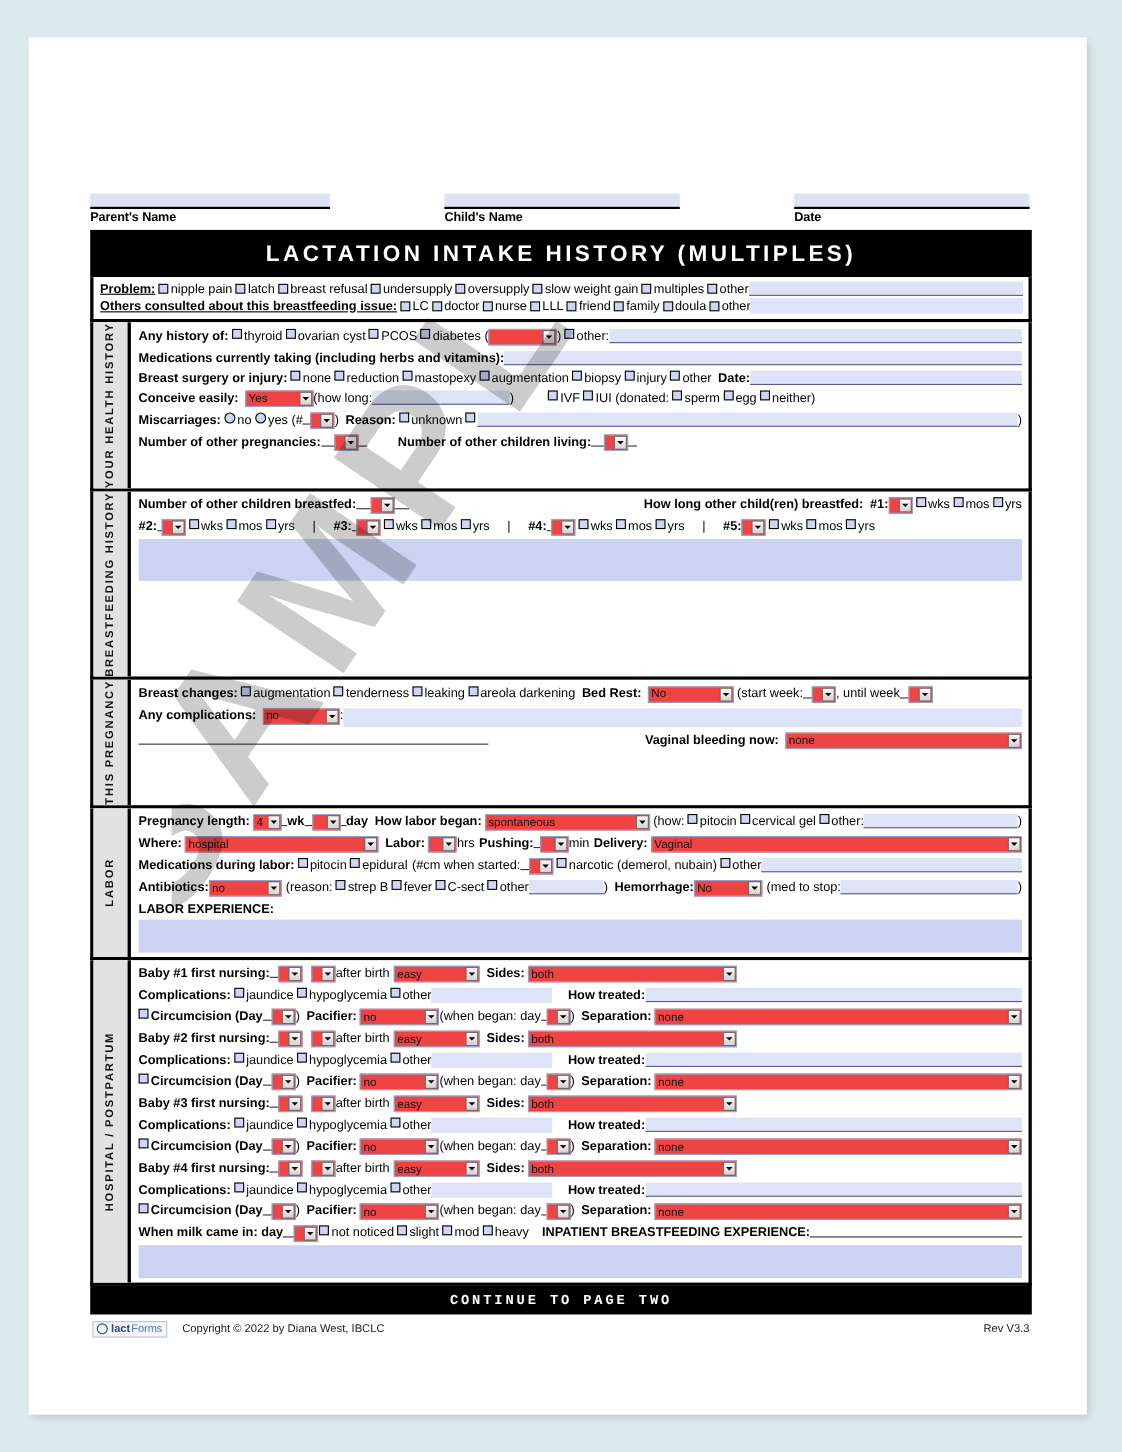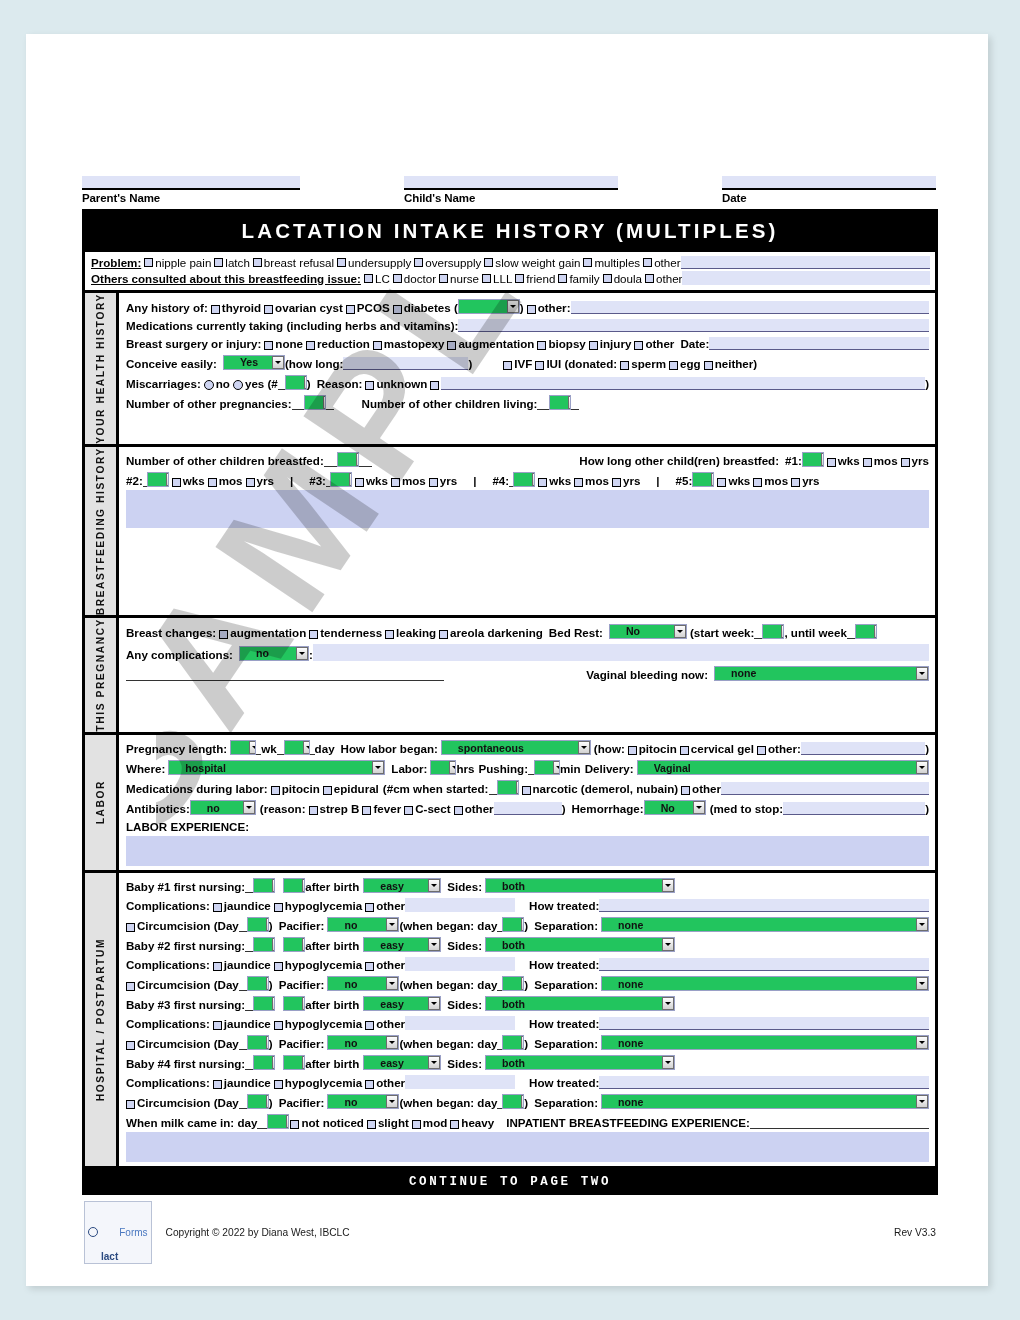--- a/index.html
+++ b/index.html
@@ -70,22 +70,22 @@
   }
 
   
   .fill { background:#dfe3f7; border-bottom:1px solid #5a5a8a; height:13px; display:inline-block; vertical-align:-2px; }
   .fillNB { background:#dfe3f7; height:14px; display:inline-block; vertical-align:-3px; }
   .uline { border-bottom:1px solid #333; display:inline-block; height:11px; }
 
   
   .dd {
     display:inline-flex; align-items:center; justify-content:space-between;
-    background:#22c55e; border:1px solid #9aa0c6;
-    height:15px; vertical-align:-3px; padding:0 0 0 16px;
+    background:#ef4444; border:1px solid #9aa0c6;
+    height:15px; vertical-align:-3px; padding:0 0 0 2px;
     font-size:10.6px; color:#111; overflow:hidden; flex:none;
   }
   .dd > .vv { overflow:hidden; white-space:nowrap; text-overflow:clip; }
   .dd .arw {
     width:12px; height:13px; flex:none; margin-left:2px;
     background:linear-gradient(#fdfdfd,#d2d2d2);
     border:1px solid #6d6d6d;
     display:flex; align-items:center; justify-content:center;
   }
   .dd .arw::after {
@@ -102,21 +102,21 @@
     width:34px; flex:none; background:#e2e2e2;
     border-right:3px solid #000;
     display:flex; align-items:center; justify-content:center;
   }
   .tab span {
     writing-mode:vertical-rl; transform:rotate(180deg);
     font-size:10.2px; font-weight:bold; letter-spacing:1.6px;
     text-align:center; line-height:13px; color:#111;
   }
   .body { flex:1; padding:3px 6px 4px 7px; }
-  .row { display:flex; align-items:flex-end; white-space:nowrap; padding:2.5px 0; font-size:11.6px;font-weight:bold; }
+  .row { display:flex; align-items:flex-start; white-space:nowrap; padding:2.5px 0; font-size:11.6px; }
   .row .sp { width:6px; flex:none; }
   .grow { flex:1; }
 
   .bigbox { background:#ccd2f2; }
 
   
   .wm {
     position:absolute; left:0; top:0; width:962px; height:1252px;
     pointer-events:none; overflow:hidden;
   }
@@ -124,21 +124,21 @@
 
   
   .pgFooter {
     display:flex; align-items:center;
     padding:6px 2px 0 2px; font-size:10.2px; color:#1a1a1a;
   }
   .logo {
     display:inline-flex; align-items:center; gap:1px;
     border:1px solid #b9c2d6; background:#f4f6fb; padding:1px 3px;
   }
-  .logo .g { font-size:10px; font-weight:bold; color:#2b4a80;margin-top:48px; }
+  .logo .g { font-size:10px; font-weight:bold; color:#2b4a80; }
   .logo .f { font-size:10px; font-weight:normal; color:#4a78c0; }
   .rev { margin-left:auto; font-size:10.2px;padding-left:44px; }
 </style>
 </head>
 <body>
 
 <div class="page">
 
   <div class="sheet">
 
@@ -498,21 +498,21 @@
           <span class="cb"></span>
             <span class="t">cervical gel</span>
           <span class="cb"></span>
             <span class="t">other:</span>
           <span class="fill grow"></span>
           <span class="t">)</span>
         </div>
         <div class="row">
           <b class="t">Where:</b>
             <span class="sp" style="width:3px"></span>
-          <span class="dd" style="width:217px">
+          <span class="dd" style="width:176px">
               <span class="vv">hospital</span>
               <span class="arw"></span>
             </span>
           <span class="sp"></span>
           <b class="t">Labor:</b>
             <span class="sp" style="width:3px"></span>
           <span class="dd ddS">
               <span class="vv"></span>
               <span class="arw"></span>
             </span>

